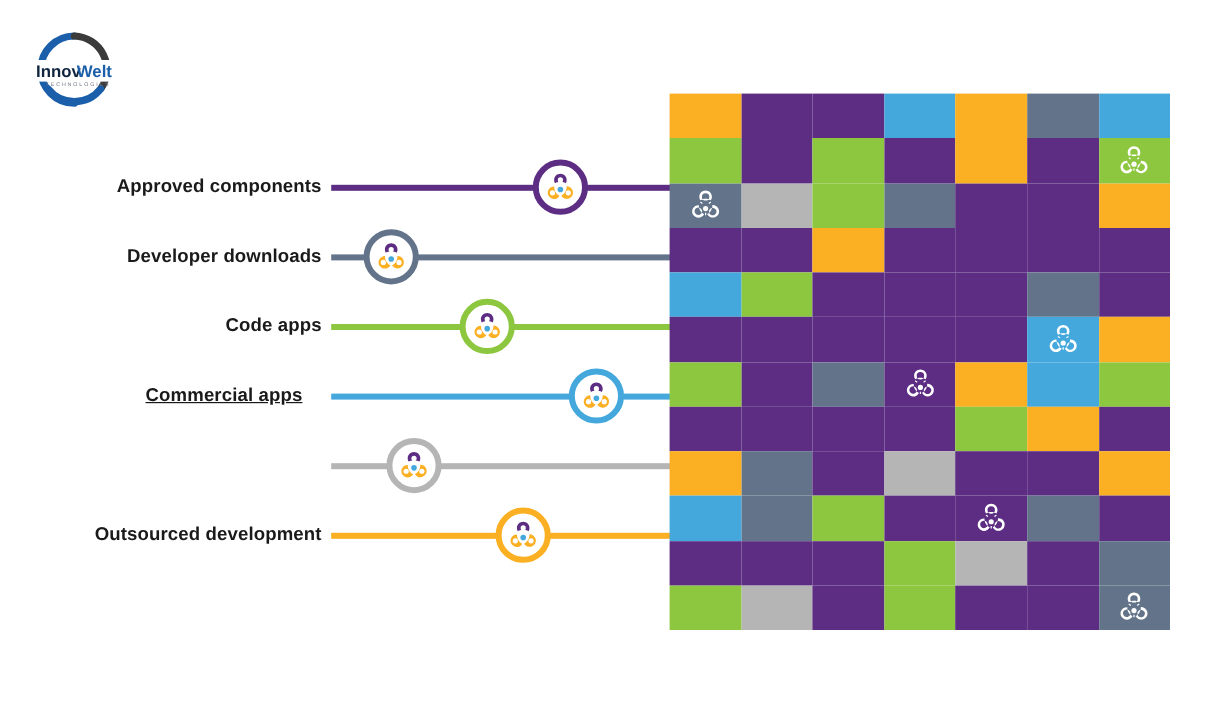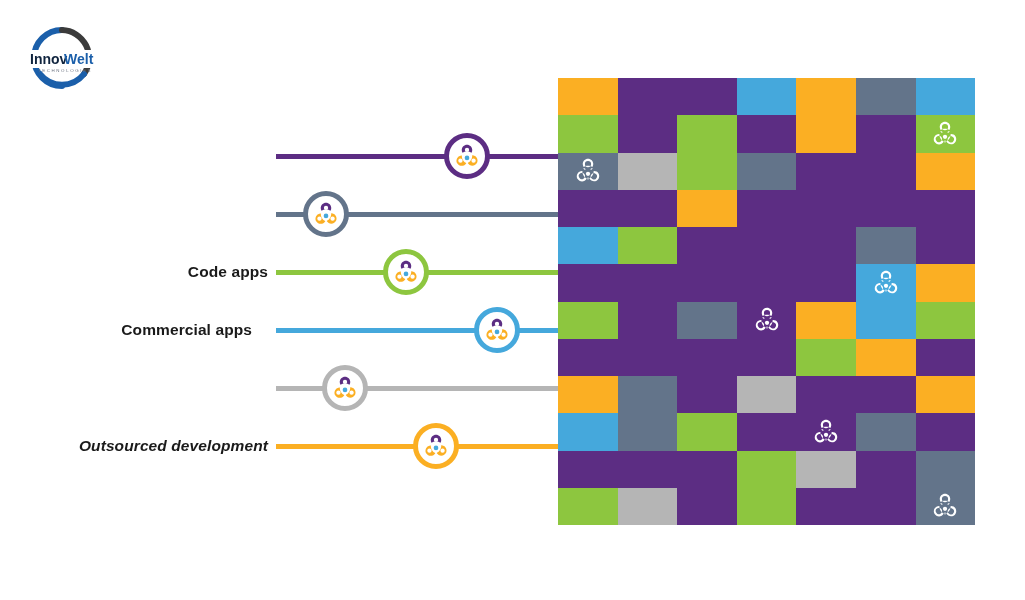--- a/index.html
+++ b/index.html
@@ -57,37 +57,39 @@
       <path d="M18 52 A28 28 0 0 0 62 52" fill="none" stroke="#1B5FAA" stroke-width="6" stroke-linecap="round"></path>
       <rect x="6" y="28" width="68" height="18" fill="#ffffff"></rect>
       <text x="8" y="42" font-family="Liberation Sans, sans-serif" font-size="14" font-weight="bold" fill="#10243E">Innov</text>
       <text x="42" y="42" font-family="Liberation Sans, sans-serif" font-size="14" font-weight="bold" fill="#1B5FAA">Welt</text>
       <text x="16" y="50" font-family="Liberation Sans, sans-serif" font-size="4.4" letter-spacing="1.6" fill="#6B7280">TECHNOLOGIES</text>
     </svg>
   </div>
 
   <div class="legend" id="legend">
       <div class="legend-row" style="left: 0px; top: 136px; width: 560px;">
+        <div class="legend-label" style="right: 292px;">Approved components</div>
         <div class="legend-line" style="left: 276px; width: 284px; background: rgb(92, 45, 131);"></div>
         <div class="legend-marker" style="left: 444px; border: 5px solid rgb(92, 45, 131);">
           <svg width="30" height="30" viewBox="0 0 64 64">
             <circle cx="32" cy="32" r="30" fill="#ffffff"></circle>
             <g>
               <path d="M32 8c-6.2 0-11.2 5-11.2 11.2 0 2.1.6 4.1 1.6 5.7 2.7-1.6 5.9-2.6 9.6-2.6s6.9 1 9.6 2.6c1-1.6 1.6-3.6 1.6-5.7C43.2 13 38.2 8 32 8z" fill="#5C2D83"></path>
               <path d="M11 47.4c3.1 5.4 10 7.2 15.4 4.1 1.8-1 3.2-2.5 4.2-4.2-2.9-1.4-5.5-3.7-7.3-6.8-1.8-3.1-2.5-6.5-2.2-9.7-2-.1-4 .4-5.9 1.5-5.4 3.1-7.2 10-4.1 15.4z" fill="#FBAF23"></path>
               <path d="M53 47.4c3.1-5.4 1.3-12.3-4.1-15.4-1.9-1.1-3.9-1.6-5.9-1.5.3 3.2-.4 6.6-2.2 9.7-1.8 3.1-4.4 5.4-7.3 6.8 1 1.7 2.4 3.2 4.2 4.2 5.4 3.1 12.3 1.3 15.4-4.1z" fill="#FBAF23"></path>
               <circle cx="32" cy="36" r="5" fill="#45A8DC"></circle>
               <circle cx="32" cy="19" r="4.6" fill="#ffffff"></circle>
               <circle cx="18" cy="42" r="4.6" fill="#ffffff"></circle>
               <circle cx="46" cy="42" r="4.6" fill="#ffffff"></circle>
             </g>
           </svg>
         </div>
       </div>
       <div class="legend-row" style="left: 0px; top: 194px; width: 560px;">
+        <div class="legend-label" style="right: 292px;">Developer downloads</div>
         <div class="legend-line" style="left: 276px; width: 284px; background: rgb(99, 116, 138);"></div>
         <div class="legend-marker" style="left: 303px; border: 5px solid rgb(99, 116, 138);">
           <svg width="30" height="30" viewBox="0 0 64 64">
             <circle cx="32" cy="32" r="30" fill="#ffffff"></circle>
             <g>
               <path d="M32 8c-6.2 0-11.2 5-11.2 11.2 0 2.1.6 4.1 1.6 5.7 2.7-1.6 5.9-2.6 9.6-2.6s6.9 1 9.6 2.6c1-1.6 1.6-3.6 1.6-5.7C43.2 13 38.2 8 32 8z" fill="#5C2D83"></path>
               <path d="M11 47.4c3.1 5.4 10 7.2 15.4 4.1 1.8-1 3.2-2.5 4.2-4.2-2.9-1.4-5.5-3.7-7.3-6.8-1.8-3.1-2.5-6.5-2.2-9.7-2-.1-4 .4-5.9 1.5-5.4 3.1-7.2 10-4.1 15.4z" fill="#FBAF23"></path>
               <path d="M53 47.4c3.1-5.4 1.3-12.3-4.1-15.4-1.9-1.1-3.9-1.6-5.9-1.5.3 3.2-.4 6.6-2.2 9.7-1.8 3.1-4.4 5.4-7.3 6.8 1 1.7 2.4 3.2 4.2 4.2 5.4 3.1 12.3 1.3 15.4-4.1z" fill="#FBAF23"></path>
               <circle cx="32" cy="36" r="5" fill="#45A8DC"></circle>
               <circle cx="32" cy="19" r="4.6" fill="#ffffff"></circle>
@@ -109,21 +111,21 @@
               <path d="M53 47.4c3.1-5.4 1.3-12.3-4.1-15.4-1.9-1.1-3.9-1.6-5.9-1.5.3 3.2-.4 6.6-2.2 9.7-1.8 3.1-4.4 5.4-7.3 6.8 1 1.7 2.4 3.2 4.2 4.2 5.4 3.1 12.3 1.3 15.4-4.1z" fill="#FBAF23"></path>
               <circle cx="32" cy="36" r="5" fill="#45A8DC"></circle>
               <circle cx="32" cy="19" r="4.6" fill="#ffffff"></circle>
               <circle cx="18" cy="42" r="4.6" fill="#ffffff"></circle>
               <circle cx="46" cy="42" r="4.6" fill="#ffffff"></circle>
             </g>
           </svg>
         </div>
       </div>
       <div class="legend-row" style="left: 0px; top: 310px; width: 560px;">
-        <div class="legend-label" style="right: 308px;">Commercial apps</div>
+        <div class="legend-label" style="right: 308px; text-decoration: underline;">Commercial apps</div>
         <div class="legend-line" style="left: 276px; width: 284px; background: rgb(69, 168, 220);"></div>
         <div class="legend-marker" style="left: 474px; border: 5px solid rgb(69, 168, 220);">
           <svg width="30" height="30" viewBox="0 0 64 64">
             <circle cx="32" cy="32" r="30" fill="#ffffff"></circle>
             <g>
               <path d="M32 8c-6.2 0-11.2 5-11.2 11.2 0 2.1.6 4.1 1.6 5.7 2.7-1.6 5.9-2.6 9.6-2.6s6.9 1 9.6 2.6c1-1.6 1.6-3.6 1.6-5.7C43.2 13 38.2 8 32 8z" fill="#5C2D83"></path>
               <path d="M11 47.4c3.1 5.4 10 7.2 15.4 4.1 1.8-1 3.2-2.5 4.2-4.2-2.9-1.4-5.5-3.7-7.3-6.8-1.8-3.1-2.5-6.5-2.2-9.7-2-.1-4 .4-5.9 1.5-5.4 3.1-7.2 10-4.1 15.4z" fill="#FBAF23"></path>
               <path d="M53 47.4c3.1-5.4 1.3-12.3-4.1-15.4-1.9-1.1-3.9-1.6-5.9-1.5.3 3.2-.4 6.6-2.2 9.7-1.8 3.1-4.4 5.4-7.3 6.8 1 1.7 2.4 3.2 4.2 4.2 5.4 3.1 12.3 1.3 15.4-4.1z" fill="#FBAF23"></path>
               <circle cx="32" cy="36" r="5" fill="#45A8DC"></circle>
               <circle cx="32" cy="19" r="4.6" fill="#ffffff"></circle>
@@ -144,21 +146,21 @@
               <path d="M53 47.4c3.1-5.4 1.3-12.3-4.1-15.4-1.9-1.1-3.9-1.6-5.9-1.5.3 3.2-.4 6.6-2.2 9.7-1.8 3.1-4.4 5.4-7.3 6.8 1 1.7 2.4 3.2 4.2 4.2 5.4 3.1 12.3 1.3 15.4-4.1z" fill="#FBAF23"></path>
               <circle cx="32" cy="36" r="5" fill="#45A8DC"></circle>
               <circle cx="32" cy="19" r="4.6" fill="#ffffff"></circle>
               <circle cx="18" cy="42" r="4.6" fill="#ffffff"></circle>
               <circle cx="46" cy="42" r="4.6" fill="#ffffff"></circle>
             </g>
           </svg>
         </div>
       </div>
       <div class="legend-row" style="left: 0px; top: 426px; width: 560px;">
-        <div class="legend-label" style="right: 292px; font-style: italic;">Outsourced development</div>
+        <div class="legend-label" style="right: 292px;">Outsourced development</div>
         <div class="legend-line" style="left: 276px; width: 284px; background: rgb(251, 175, 35);"></div>
         <div class="legend-marker" style="left: 413px; border: 5px solid rgb(251, 175, 35);">
           <svg width="30" height="30" viewBox="0 0 64 64">
             <circle cx="32" cy="32" r="30" fill="#ffffff"></circle>
             <g>
               <path d="M32 8c-6.2 0-11.2 5-11.2 11.2 0 2.1.6 4.1 1.6 5.7 2.7-1.6 5.9-2.6 9.6-2.6s6.9 1 9.6 2.6c1-1.6 1.6-3.6 1.6-5.7C43.2 13 38.2 8 32 8z" fill="#5C2D83"></path>
               <path d="M11 47.4c3.1 5.4 10 7.2 15.4 4.1 1.8-1 3.2-2.5 4.2-4.2-2.9-1.4-5.5-3.7-7.3-6.8-1.8-3.1-2.5-6.5-2.2-9.7-2-.1-4 .4-5.9 1.5-5.4 3.1-7.2 10-4.1 15.4z" fill="#FBAF23"></path>
               <path d="M53 47.4c3.1-5.4 1.3-12.3-4.1-15.4-1.9-1.1-3.9-1.6-5.9-1.5.3 3.2-.4 6.6-2.2 9.7-1.8 3.1-4.4 5.4-7.3 6.8 1 1.7 2.4 3.2 4.2 4.2 5.4 3.1 12.3 1.3 15.4-4.1z" fill="#FBAF23"></path>
               <circle cx="32" cy="36" r="5" fill="#45A8DC"></circle>
               <circle cx="32" cy="19" r="4.6" fill="#ffffff"></circle>

